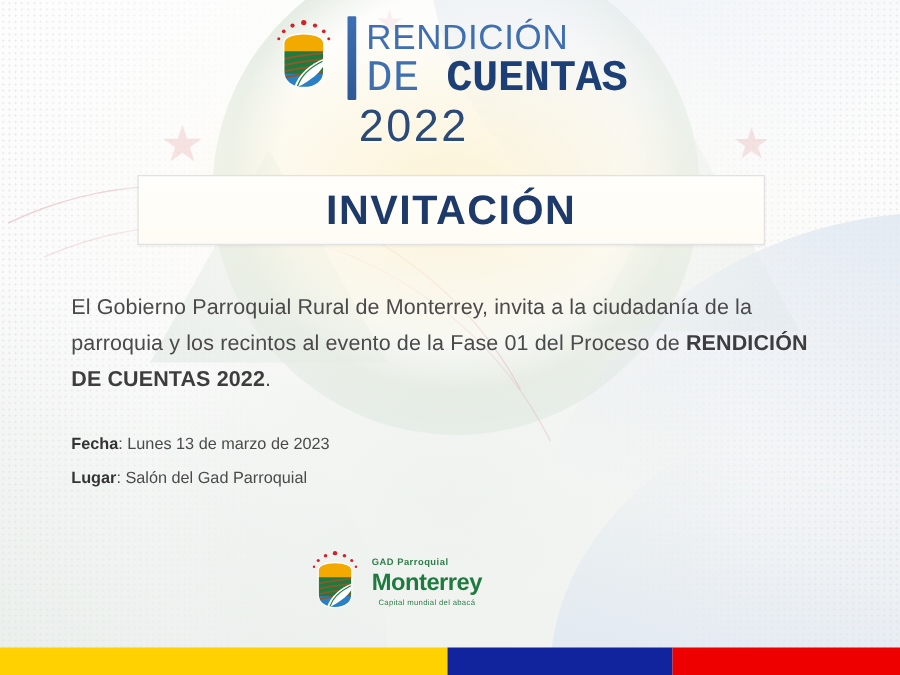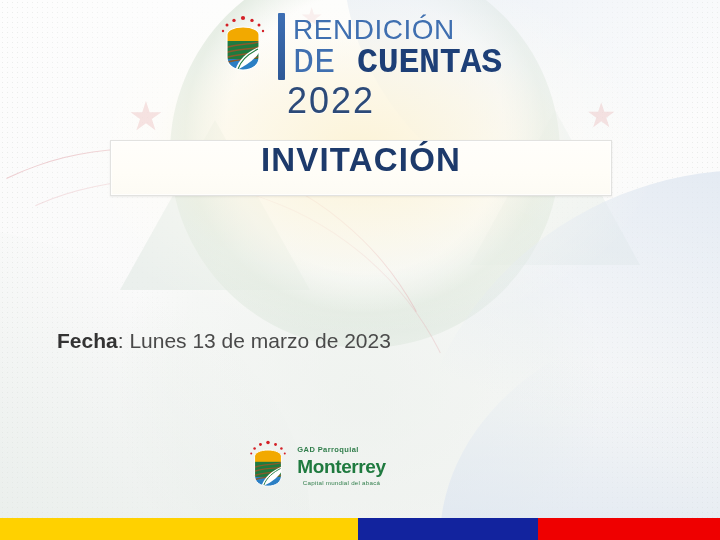--- a/index.html
+++ b/index.html
@@ -100,36 +100,36 @@
   }
   #year-row{width:644px;display:flex;justify-content:center;}
   #year-row .wm-year{margin-left:18px;}
 
   
   #invite-box{
     position:absolute;left:110px;top:140px;width:500px;height:54px;
     background:linear-gradient(180deg,#fffefb 0%,#fffdf7 60%,#fdfbf4 100%);
     border:1px solid #e2e2e0;
     box-shadow:0 1px 2px rgba(0,0,0,.07), inset 0 0 0 1px rgba(255,255,255,.7);
-    display:flex;justify-content:center;
+    display:flex;align-items:center;justify-content:center;
   }
   #invite-title{
     font-size:33px;font-weight:700;color:#1d3a6b;letter-spacing:1.2px;
   }
 
   
   #body-copy{
     position:absolute;left:57px;top:231px;width:608px;
     font-size:17.2px;line-height:29px;color:#4a4a4a;letter-spacing:.1px;
   }
   #body-copy .em{font-weight:700;color:#3d3d3d;}
 
   #details{
-    position:absolute;left:57px;top:327px;width:500px;
-    font-size:21px;line-height:27px;color:#4a4a4a;
+    position:absolute;left:57px;top:341px;width:500px;
+    font-size:13px;line-height:27px;color:#4a4a4a;
   }
   #details .k{font-weight:700;color:#333;}
 
   
   #footer-logo{
     position:absolute;left:0;bottom:48px;width:632px;
     display:flex;align-items:center;justify-content:center;gap:7px;
   }
   .foot-mark{width:44px;height:52px;flex:0 0 auto;}
   .foot-text{display:flex;flex-direction:column;line-height:1;}
@@ -225,24 +225,30 @@
     </div>
     <div id="year-row">
       <div class="wm-year">2022</div>
     </div>
   </div>
 
   <div id="invite-box">
     <div id="invite-title">INVITACIÓN</div>
   </div>
 
+  <div id="body-copy">
+    <span>El Gobierno Parroquial Rural de Monterrey, invita a la ciudadanía de la parroquia y los recintos al evento de la Fase 01 del Proceso de </span><span class="em">RENDICIÓN DE CUENTAS 2022</span><span>.</span>
+  </div>
 
   <div id="details">
     <div>
       <span class="k">Fecha</span><span>: </span><span>Lunes 13 de marzo de 2023</span>
+    </div>
+    <div>
+      <span class="k">Lugar</span><span>: </span><span>Salón del Gad Parroquial</span>
     </div>
   </div>
 
   <div id="footer-logo">
     <div class="foot-mark">
       <svg width="44" height="52" viewBox="0 0 50 62" aria-hidden="true">
         <g fill="#d42027">
           <circle cx="25" cy="3" r="2.1"></circle>
           <circle cx="16" cy="5.4" r="1.7"></circle>
           <circle cx="34" cy="5.4" r="1.7"></circle>

